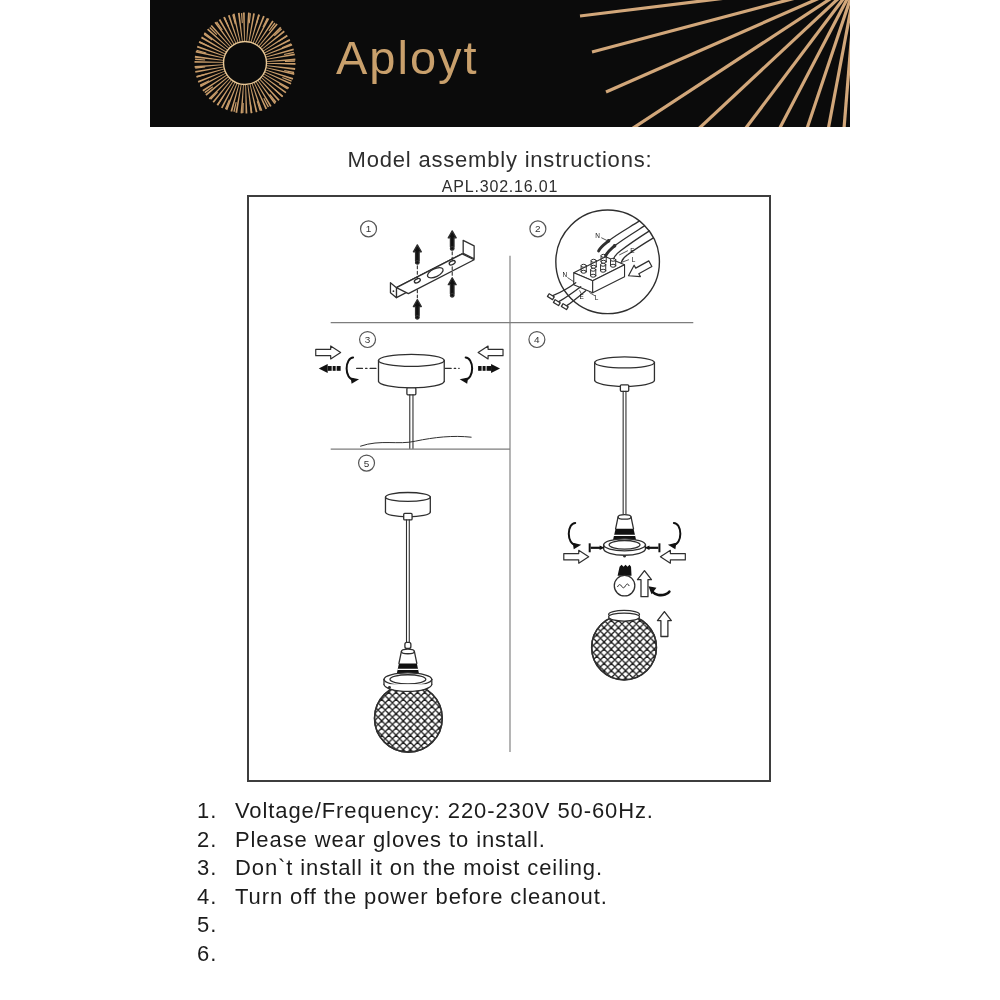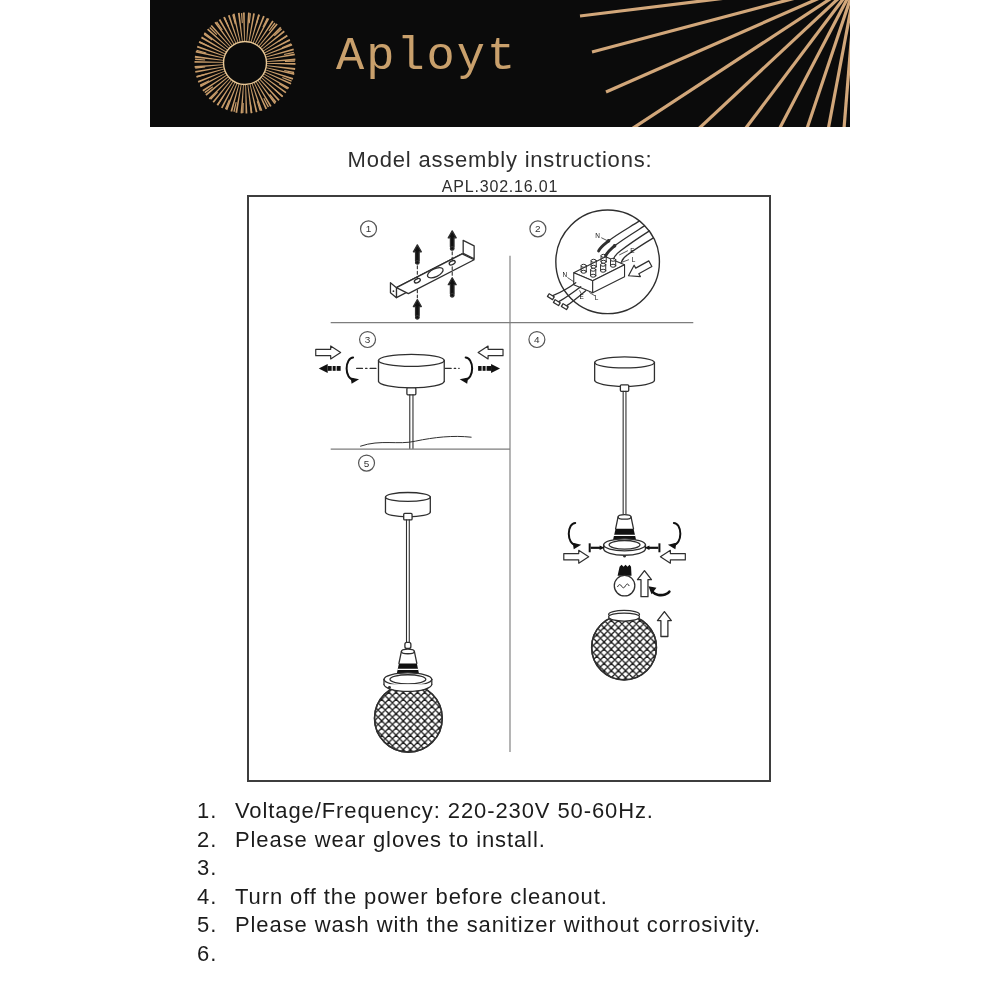--- a/index.html
+++ b/index.html
@@ -2,21 +2,21 @@
 <html><head>
 <meta charset="utf-8">
 <style>
   html,body{margin:0;padding:0;background:#ffffff;}
   .page{position:relative;width:1000px;height:1000px;background:#fff;overflow:hidden;
         font-family:"Liberation Sans", sans-serif;}
   
   .banner{position:absolute;left:150px;top:0;width:700px;height:127px;background:#0b0b0b;overflow:hidden;}
   .banner svg{position:absolute;left:0;top:0;}
   .brand{position:absolute;left:186px;top:30px;font-size:47px;font-weight:400;
-         color:#c9a06c;letter-spacing:2px;font-family:Liberation Mono, monospace;}
+         color:#c9a06c;letter-spacing:2px;}
   
   .title-block{position:absolute;left:0;top:146px;width:1000px;text-align:center;color:#2e2e2e;}
   .title-line1{font-size:22px;line-height:28px;letter-spacing:0.8px;}
   .title-line2{font-size:16px;line-height:26px;letter-spacing:0.8px;}
   
   .diagram-box{position:absolute;left:247px;top:195px;width:524px;height:587px;
                border:2px solid #3e3e3e;box-sizing:border-box;background:#fff;}
   .diagram-box svg{width:100%;height:100%;display:block;}
   
   .instructions{position:absolute;left:197px;top:797px;width:680px;color:#1c1c1c;}
@@ -313,27 +313,27 @@
     <div class="inst-row">
         <span class="inst-num">1.</span>
         <span>Voltage/Frequency: 220-230V 50-60Hz.</span>
       </div>
     <div class="inst-row">
         <span class="inst-num">2.</span>
         <span>Please wear gloves to install.</span>
       </div>
     <div class="inst-row">
         <span class="inst-num">3.</span>
+        <span>Don`t install it on the moist ceiling.</span>
       </div>
     <div class="inst-row">
         <span class="inst-num">4.</span>
         <span>Turn off the power before cleanout.</span>
       </div>
     <div class="inst-row">
         <span class="inst-num">5.</span>
-        <span>Please wash with the sanitizer without corrosivity.</span>
       </div>
     <div class="inst-row">
         <span class="inst-num">6.</span>
       </div>
   </div>
 
 </div>
 
 </body></html>

